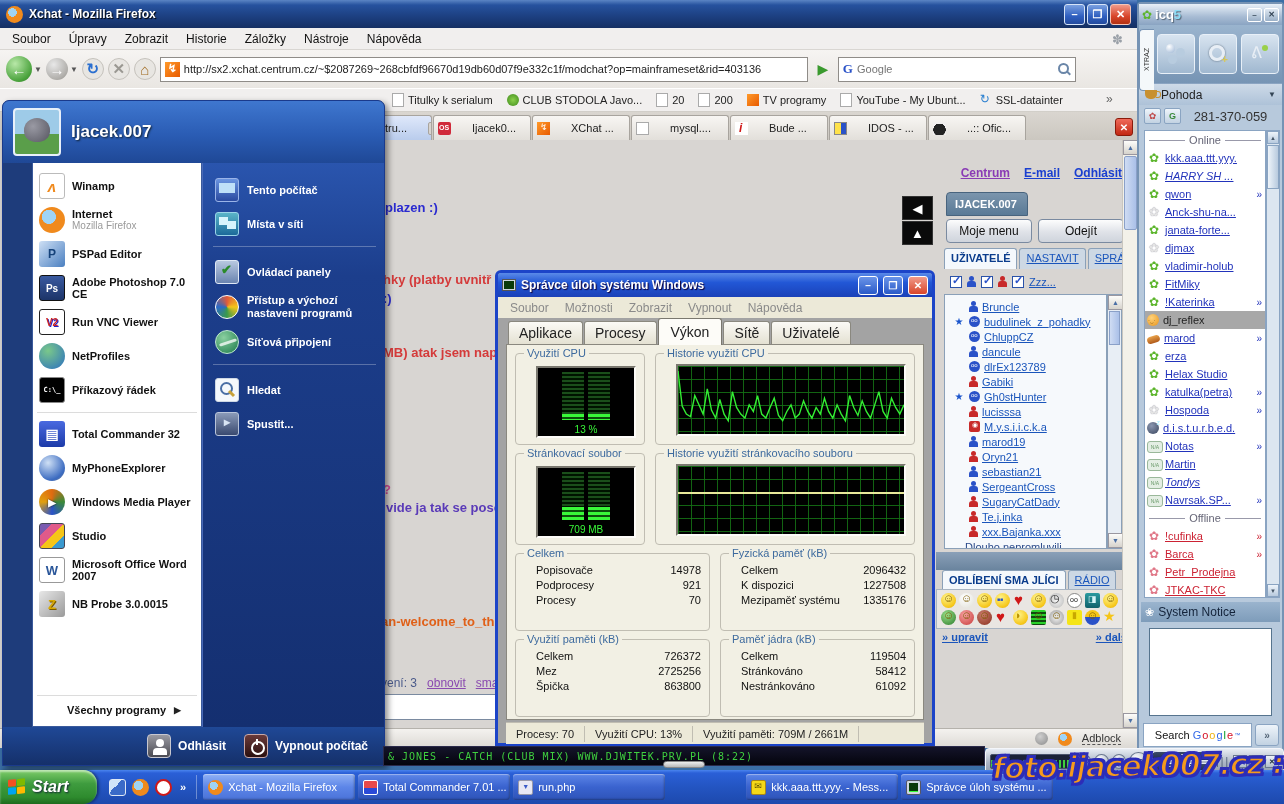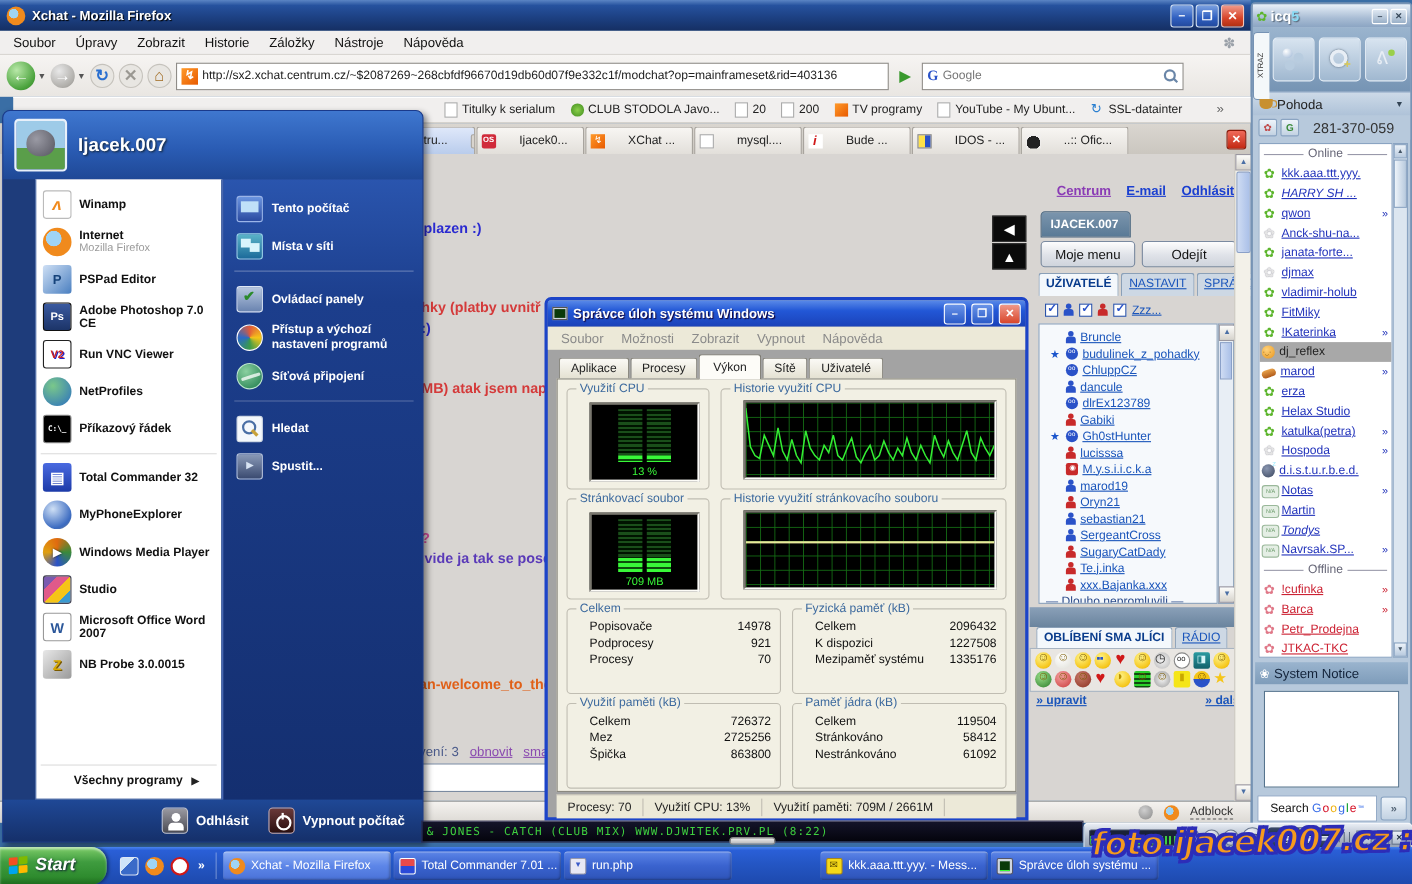--- a/index.html
+++ b/index.html
@@ -41,21 +41,21 @@
   #url-input { border:none; outline:none; flex:1; font-size:11px; color:#222; font-family:"Liberation Sans",sans-serif; }
   .go-btn { width:22px; height:22px; color:#3a9a2e; font-size:14px; display:flex; align-items:center; justify-content:center; }
   #search-box { flex:0 0 238px; height:25px; background:#fff; border:1px solid #8f8c88; display:flex; align-items:center; padding:0 4px; gap:4px; }
   .g-ico { color:#2a52c8; font-weight:bold; font-size:13px; font-family:"Liberation Serif",serif; }
   #search-input { border:none; outline:none; flex:1; font-size:11px; color:#999; }
   .mag { width:13px; height:13px; position:relative; flex:none; }
   .mag::before { content:""; position:absolute; width:7px; height:7px; border:2px solid #6a86a8; border-radius:50%; left:0; top:0; }
   .mag::after { content:""; position:absolute; width:5px; height:2px; background:#6a86a8; transform:rotate(45deg); left:8px; top:9px; }
 
   #ff-bookmarks { left:0; top:88px; width:1137px; height:24px; background:#f1efee; border-top:1px solid #fff; border-bottom:1px solid #d2cfc9;
-    display:flex; align-items:center; gap:14px; padding-left:392px; color:#222; overflow:hidden;margin-left:12px; }
+    display:flex; align-items:center; gap:14px; padding-left:392px; color:#222; overflow:hidden; }
   .bm { display:flex; align-items:center; gap:4px; font-size:11px; white-space:nowrap; }
   .bm-ico { width:12px; height:14px; flex:none; }
   .bi-page { background:#fff; border:1px solid #aaa; }
   .bi-frog { background:radial-gradient(circle,#8ad04a,#3f8a1e); border-radius:50%; height:12px; }
   .bi-xchat { background:linear-gradient(135deg,#ff9a2a,#e85a00); height:12px; }
   .bi-refresh { border:none; background:none; position:relative; }
   .bi-refresh::after { content:"↻"; color:#2a7fd0; font-size:12px; position:absolute; top:-1px; }
   #bm-overflow { margin-left:auto; margin-right:8px; color:#666; font-size:12px; }
 
   #ff-tabbar { left:0; top:112px; width:1137px; height:28px; background:linear-gradient(#dad6d0,#cbc7c0); display:flex; align-items:flex-end; gap:1px; padding-left:380px; }
@@ -156,21 +156,21 @@
     display:flex; align-items:center; padding:0 4px; gap:5px; }
   .tm-ico { width:14px; height:12px; background:#cfd6df; border:1px solid #555; position:relative; }
   .tm-ico::after { content:""; position:absolute; inset:1px; background:#0a3a0a; }
   #tm-title { color:#fff; font-weight:bold; font-size:12px; text-shadow:1px 1px 1px #103; flex:1; white-space:nowrap; }
   .tm-wbtn { width:20px; height:19px; border-radius:3px; border:1px solid #fff; background:linear-gradient(180deg,#6a94e8,#2a5ac8); color:#fff; font-size:10px; font-weight:bold; display:flex; align-items:center; justify-content:center; }
   .tm-wbtn.red { background:linear-gradient(180deg,#f09a8a,#d8452a); }
   #tm-menubar { height:21px; background:#ece9d8; display:flex; align-items:center; gap:4px; padding-left:6px; color:#8a8a8a; font-size:12px; }
   #tm-menubar span { padding:2px 6px; }
   #tm-body { padding:2px 8px 0 8px; }
   #tm-tabs { display:flex; align-items:flex-end; height:24px; padding-left:2px; }
-  .tm-tab { padding:3px 10px; font-size:11px; color:#222; border:1px solid #8a887f; border-bottom:none; border-radius:3px 3px 0 0; background:linear-gradient(#fbfaf6,#e4e1d2); margin-right:1px; }
+  .tm-tab { padding:3px 10px; font-size:14px; color:#222; border:1px solid #8a887f; border-bottom:none; border-radius:3px 3px 0 0; background:linear-gradient(#fbfaf6,#e4e1d2); margin-right:1px; }
   .tm-tab.active { background:#fdfcf8; padding:5px 12px; position:relative; top:1px; border-color:#7a786f; }
   #tm-panel { border:1px solid #8a887f; background:#f2f0e4; padding:8px 8px 6px 8px; display:flex; flex-direction:column; gap:8px; height:376px; }
   .tm-row { display:flex; gap:10px; }
   .tm-group { border:1px solid #c0bdb2; border-radius:4px; position:relative; padding:10px 8px 4px 20px; }
   .tm-group-title { position:absolute; top:-7px; left:8px; background:#f2f0e4; color:#3d6a9e; font-size:11px; padding:0 3px; white-space:nowrap; }
   .tm-gauge-wrap { flex:0 0 128px; height:92px; display:flex; align-items:center; justify-content:center; }
   .tm-hist-wrap { flex:1; height:92px; }
   .gauge { width:100px; height:72px; background:#000; border:2px solid; border-color:#7a786f #fdfcf8 #fdfcf8 #7a786f; position:relative; --fill:13%; }
   .gauge .cols { position:absolute; left:50%; transform:translateX(-50%); top:4px; bottom:16px; width:48px; display:flex; gap:4px; }
   .gauge .col { flex:1; position:relative; background:repeating-linear-gradient(180deg,rgba(40,120,40,.65) 0 2px,rgba(0,20,0,.95) 2px 4px); }

